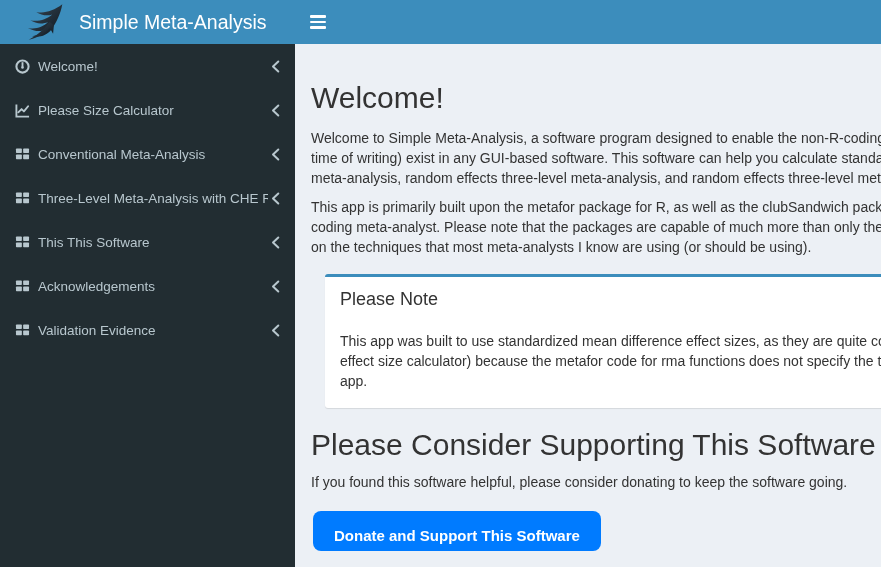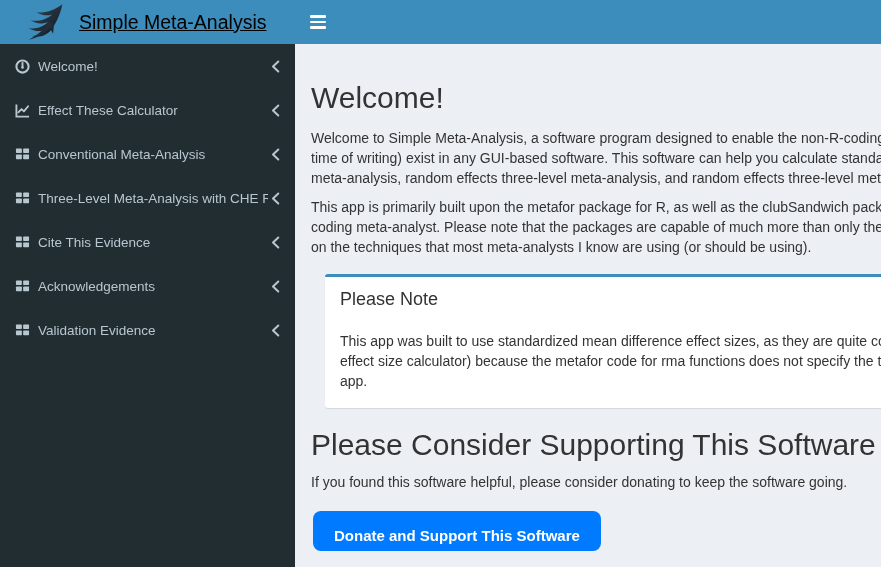--- a/index.html
+++ b/index.html
@@ -12,21 +12,21 @@
     color: #333;
   }
 
   
   .main-header { position: absolute; top: 0; left: 0; width: 881px; height: 44px; z-index: 5; }
   .logo {
     position: absolute; left: 0; top: 0; width: 295px; height: 44px;
     background: #3c8dbc; display: flex; align-items: center;
   }
   .logo-bird { margin-left: 22px; flex: 0 0 auto; display: flex; }
-  .logo-title { color: #000000; font-size: 19.5px; margin-left: 15px; white-space: nowrap; font-weight: 400; text-decoration: underline; }
+  .logo-title { color: #ffffff; font-size: 19.5px; margin-left: 15px; white-space: nowrap; font-weight: 400; }
   .navbar {
     position: absolute; left: 295px; top: 0; right: 0; height: 44px;
     background: #3c8dbc;
   }
   .sidebar-toggle {
     display: inline-flex; align-items: center; justify-content: center;
     width: 45px; height: 44px; cursor: pointer;
   }
   .bars { display: flex; flex-direction: column; gap: 3px; }
   .bars span { display: block; width: 16px; height: 2.5px; background: #fff; border-radius: 1px; }
@@ -135,21 +135,21 @@
         </span>
       </li>
 
       <li>
         <span class="mi">
           <svg width="15" height="15" viewBox="0 0 16 16">
             <path d="M1.5 1.5 V14.5 H15" fill="none" stroke="currentColor" stroke-width="2"></path>
             <path d="M3.5 10 L7 6.5 L9.5 9 L14 3.5" fill="none" stroke="currentColor" stroke-width="2" stroke-linecap="round" stroke-linejoin="round"></path>
           </svg>
         </span>
-        <span class="ml">Effect These Calculator</span>
+        <span class="ml">Please Size Calculator</span>
         <span class="chev">
           <svg width="9" height="13" viewBox="0 0 9 13">
             <path d="M7.3 1.5 L2 6.5 L7.3 11.5" fill="none" stroke="currentColor" stroke-width="2" stroke-linecap="round" stroke-linejoin="round"></path>
           </svg>
         </span>
       </li>
 
       <li>
         <span class="mi">
           <svg width="15" height="14" viewBox="0 0 16 15">
@@ -193,21 +193,21 @@
         <span class="mi">
           <svg width="15" height="14" viewBox="0 0 16 15">
             <g fill="currentColor">
               <rect x="1" y="1.5" width="6.3" height="4.8" rx="0.8"></rect>
               <rect x="8.7" y="1.5" width="6.3" height="4.8" rx="0.8"></rect>
               <rect x="1" y="8" width="6.3" height="5.2" rx="0.8"></rect>
               <rect x="8.7" y="8" width="6.3" height="5.2" rx="0.8"></rect>
             </g>
           </svg>
         </span>
-        <span class="ml">Cite This Evidence</span>
+        <span class="ml">This This Software</span>
         <span class="chev">
           <svg width="9" height="13" viewBox="0 0 9 13">
             <path d="M7.3 1.5 L2 6.5 L7.3 11.5" fill="none" stroke="currentColor" stroke-width="2" stroke-linecap="round" stroke-linejoin="round"></path>
           </svg>
         </span>
       </li>
 
 
       <li>
         <span class="mi">

